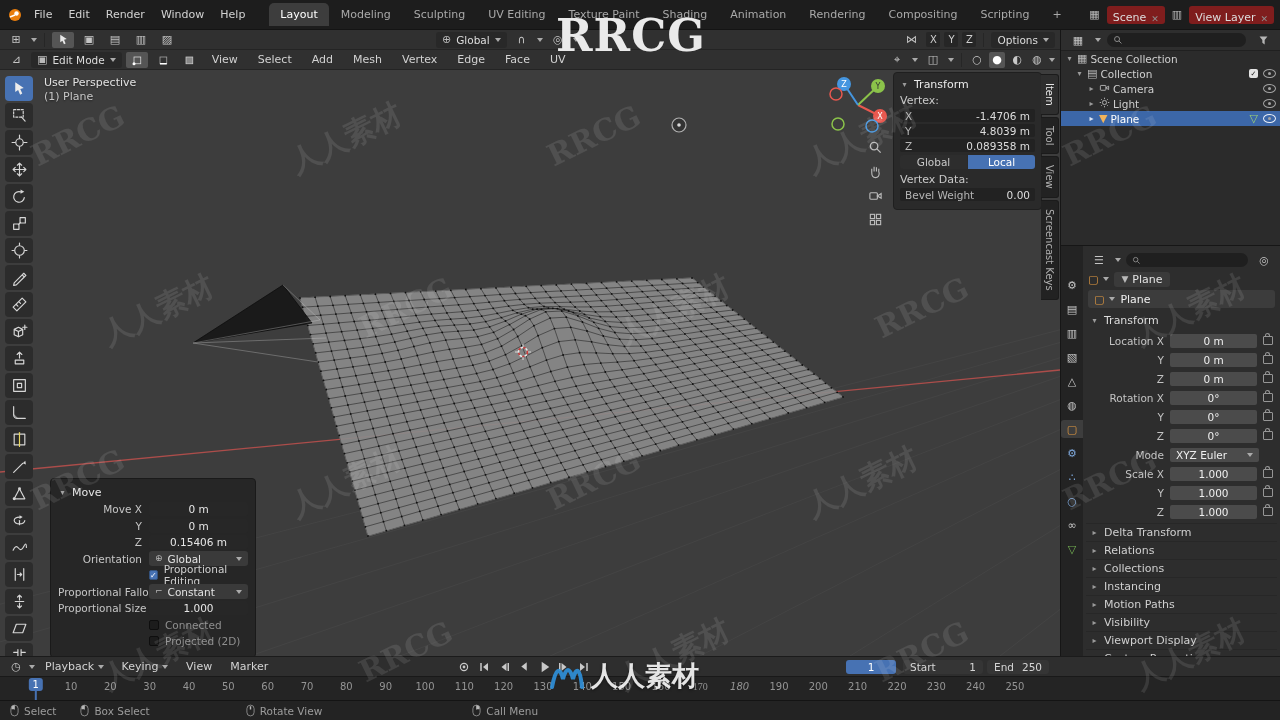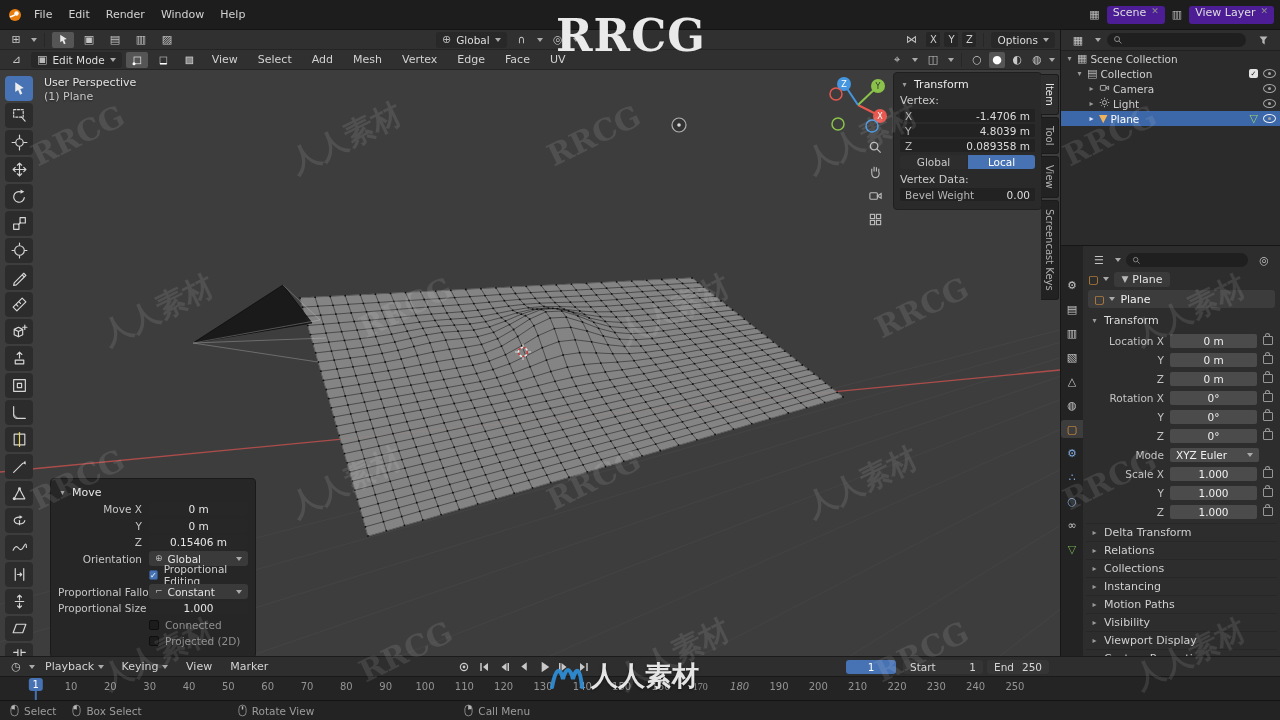--- a/index.html
+++ b/index.html
@@ -6,21 +6,21 @@
   .app{position:relative;width:1280px;height:720px;background:#1d1d1d;overflow:hidden;
        font-family:"DejaVu Sans",sans-serif;font-size:11px;color:#cccccc;}
   .caret{width:0;height:0;border-left:3px solid transparent;border-right:3px solid transparent;border-top:4px solid #aaa;display:inline-block}
   
   #topbar{position:absolute;left:0;top:0;width:1280px;height:30px;background:#1d1d1d;display:flex;align-items:center;z-index:5;border-bottom:1px solid #141414;box-sizing:border-box}
   .menu-item{padding:0 8px;height:20px;display:flex;align-items:center;border-radius:3px;color:#d2d2d2}
   .tabs{display:flex;align-items:center;height:30px;margin-left:16px}
   .tab{height:23px;padding:0 11px;display:flex;align-items:center;color:#a9a9a9;border-radius:5px 5px 0 0;margin-right:1px;white-space:nowrap}
   .tab.active{background:#3d3d3d;color:#ffffff}
   #tb-right{margin-left:auto;display:flex;gap:7px;margin-right:6px;align-items:center}
-  .tb-widget{display:flex;align-items:flex-start;background:#4c1d95;border-radius:3px;height:18px;padding:0 6px;gap:5px;color:#dddddd}
+  .tb-widget{display:flex;align-items:flex-end;background:#7f1d1d;border-radius:3px;height:18px;padding:0 6px;gap:5px;color:#dddddd}
   .tb-x{color:#8f8f8f;font-size:9px}
   .ico{color:#b9b9b9;font-size:11px;line-height:1}
   
   #toolsettings,#vpheader{position:absolute;left:0;width:1060px;height:20px;background:#303030;border-bottom:1px solid #242424;display:flex;align-items:center;padding:0 5px;gap:4px;box-sizing:border-box}
   #toolsettings{top:30px}
   #vpheader{top:50px}
   .hbtn{min-width:18px;height:16px;display:flex;align-items:center;justify-content:center;color:#c5c5c5;border-radius:2px;padding:0 2px}
   .hbtn.pressed{background:#555555}
   .dd{display:flex;align-items:center;background:#282828;height:16px;border-radius:3px;padding:0 6px;gap:5px;color:#dddddd;font-size:10.5px;white-space:nowrap}
   .vsep{width:1px;height:14px;background:#262626;margin:0 3px}
@@ -128,20 +128,33 @@
           <circle cx="8" cy="8" r="6" fill="#e87d0d"></circle>
           <circle cx="9.5" cy="6.5" r="2.2" fill="#fff"></circle>
           <path d="M3,10 L8,8" stroke="#fff" stroke-width="1.4"></path>
         </svg>
     </span>
     <span class="menu-item">File</span>
     <span class="menu-item">Edit</span>
     <span class="menu-item">Render</span>
     <span class="menu-item">Window</span>
     <span class="menu-item">Help</span>
+    <div class="tabs">
+      <span class="tab active">Layout</span>
+      <span class="tab">Modeling</span>
+      <span class="tab">Sculpting</span>
+      <span class="tab">UV Editing</span>
+      <span class="tab">Texture Paint</span>
+      <span class="tab">Shading</span>
+      <span class="tab">Animation</span>
+      <span class="tab">Rendering</span>
+      <span class="tab">Compositing</span>
+      <span class="tab">Scripting</span>
+      <span class="tab">+</span>
+    </div>
     <div id="tb-right">
       <span class="ico">▦</span>
       <span class="tb-widget">
         <span>Scene</span>
         <span class="tb-x">✕</span>
       </span>
       <span class="ico">▥</span>
       <span class="tb-widget">
         <span>View Layer</span>
         <span class="tb-x">✕</span>
@@ -1683,21 +1696,21 @@
 
   <div id="statusbar">
     <span class="sb-item">
       <svg width="9" height="13" viewBox="0 0 10 14">
           <rect x="1" y="1" width="8" height="12" rx="4" fill="none" stroke="#8f8f8f"></rect>
           <path d="M5,1 V6" stroke="#8f8f8f"></path>
           <path d="M1.6,5.5 V4.5 A3.4,3.4 0 0 1 5,1.2 V5.5 Z" fill="#b8b8b8"></path>
         </svg>
       <span>Select</span>
     </span>
-    <span class="sb-item" style="margin-left:16px">
+    <span class="sb-item" style="margin-left:24px">
       <svg width="9" height="13" viewBox="0 0 10 14">
           <rect x="1" y="1" width="8" height="12" rx="4" fill="none" stroke="#8f8f8f"></rect>
           <path d="M5,1 V6" stroke="#8f8f8f"></path>
           <path d="M1.6,5.5 V4.5 A3.4,3.4 0 0 1 5,1.2 V5.5 Z" fill="#b8b8b8"></path>
         </svg>
       <span>Box Select</span>
     </span>
     <span class="sb-item" style="margin-left:96px">
       <svg width="9" height="13" viewBox="0 0 10 14">
           <rect x="1" y="1" width="8" height="12" rx="4" fill="none" stroke="#8f8f8f"></rect>

